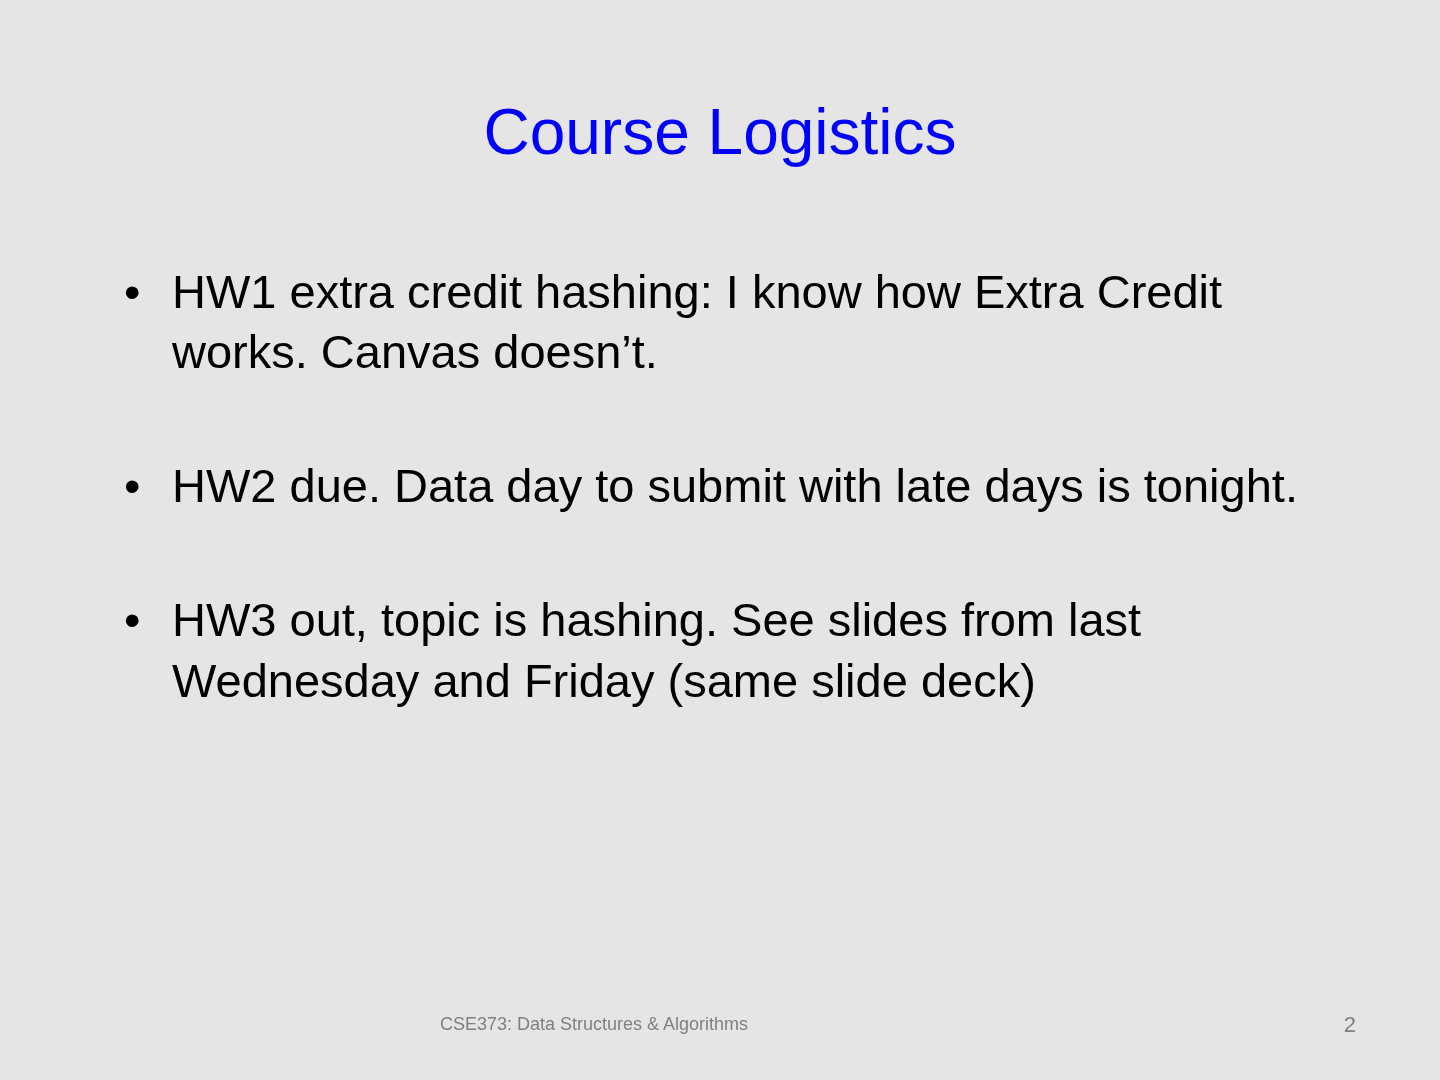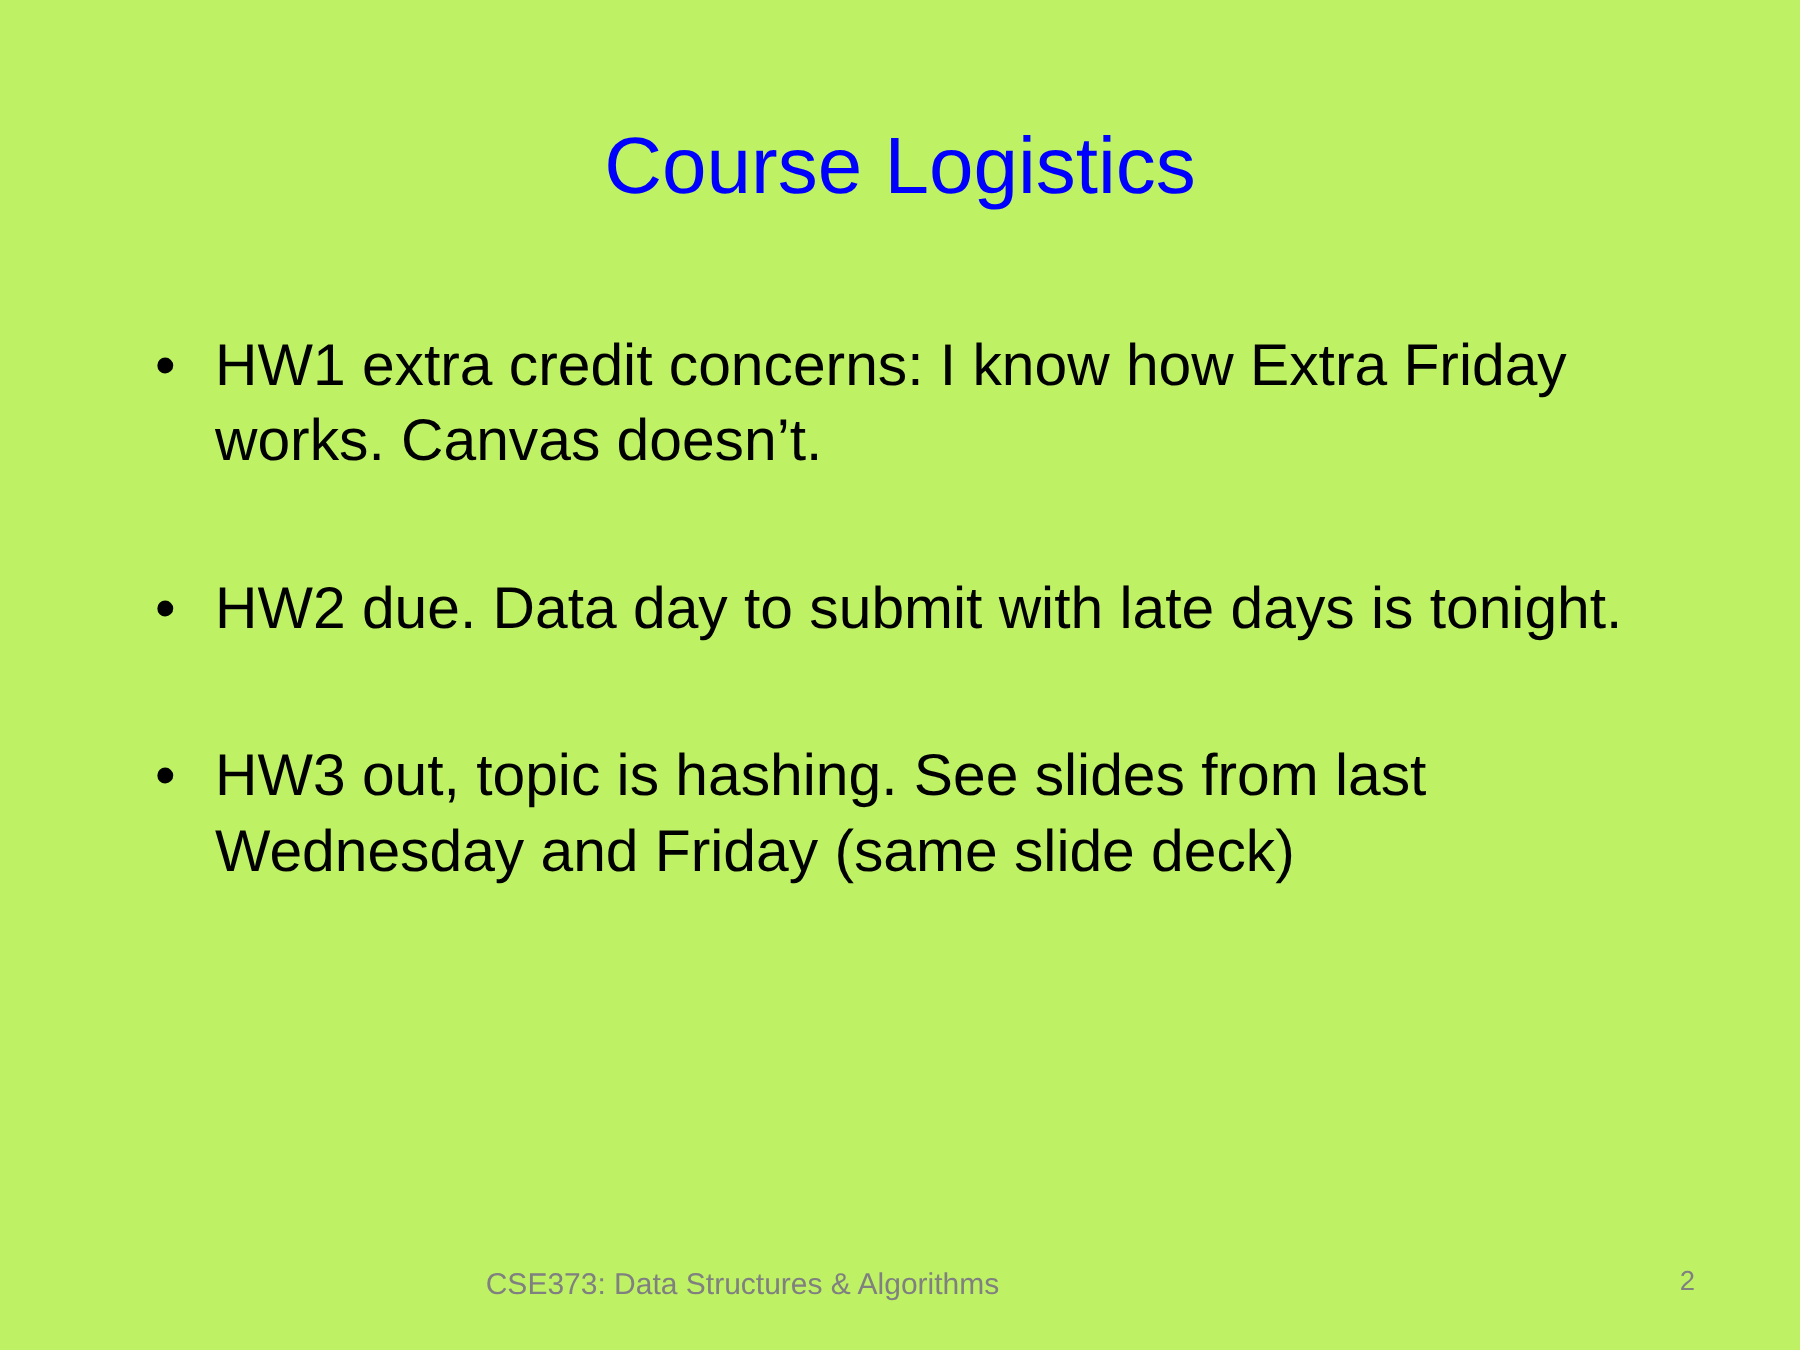--- a/index.html
+++ b/index.html
@@ -10,21 +10,21 @@
     width: 1440px;
     height: 1080px;
     background: #ffffff;
     font-family: "Liberation Sans", sans-serif;
     overflow: hidden;
   }
   .slide {
     position: relative;
     width: 1440px;
     height: 1080px;
-    background: #bef264;
+    background: #e5e5e5;
     box-sizing: border-box;
   }
   .slide-title {
     position: absolute;
     top: 96px;
     left: 0;
     width: 1440px;
     text-align: center;
     color: #0000ff;
     font-size: 64px;
@@ -64,41 +64,41 @@
   .bullet-text {
     display: block;
   }
   .footer-left {
     position: absolute;
     left: 0;
     width: 1188px;
     text-align: center;
     top: 1014px;
     color: #808080;
-    font-size: 24px;
+    font-size: 18px;
   }
   .footer-right {
     position: absolute;
     right: 84px;
     top: 1012px;
     color: #808080;
     font-size: 22px;
   }
 </style>
 </head>
 <body>
 
 <div class="slide">
 
   <div class="slide-title">Course Logistics</div>
 
   <ul class="body-list">
     <li class="bullet-item">
       <span class="dot">•</span>
-      <span class="bullet-text">HW1 extra credit concerns: I know how Extra Friday works. Canvas doesn’t.</span>
+      <span class="bullet-text">HW1 extra credit hashing: I know how Extra Credit works. Canvas doesn’t.</span>
     </li>
     <li class="bullet-item">
       <span class="dot">•</span>
       <span class="bullet-text">HW2 due. Data day to submit with late days is tonight.</span>
     </li>
     <li class="bullet-item">
       <span class="dot">•</span>
       <span class="bullet-text">HW3 out, topic is hashing.  See slides from last Wednesday and Friday (same slide deck)</span>
     </li>
   </ul>

